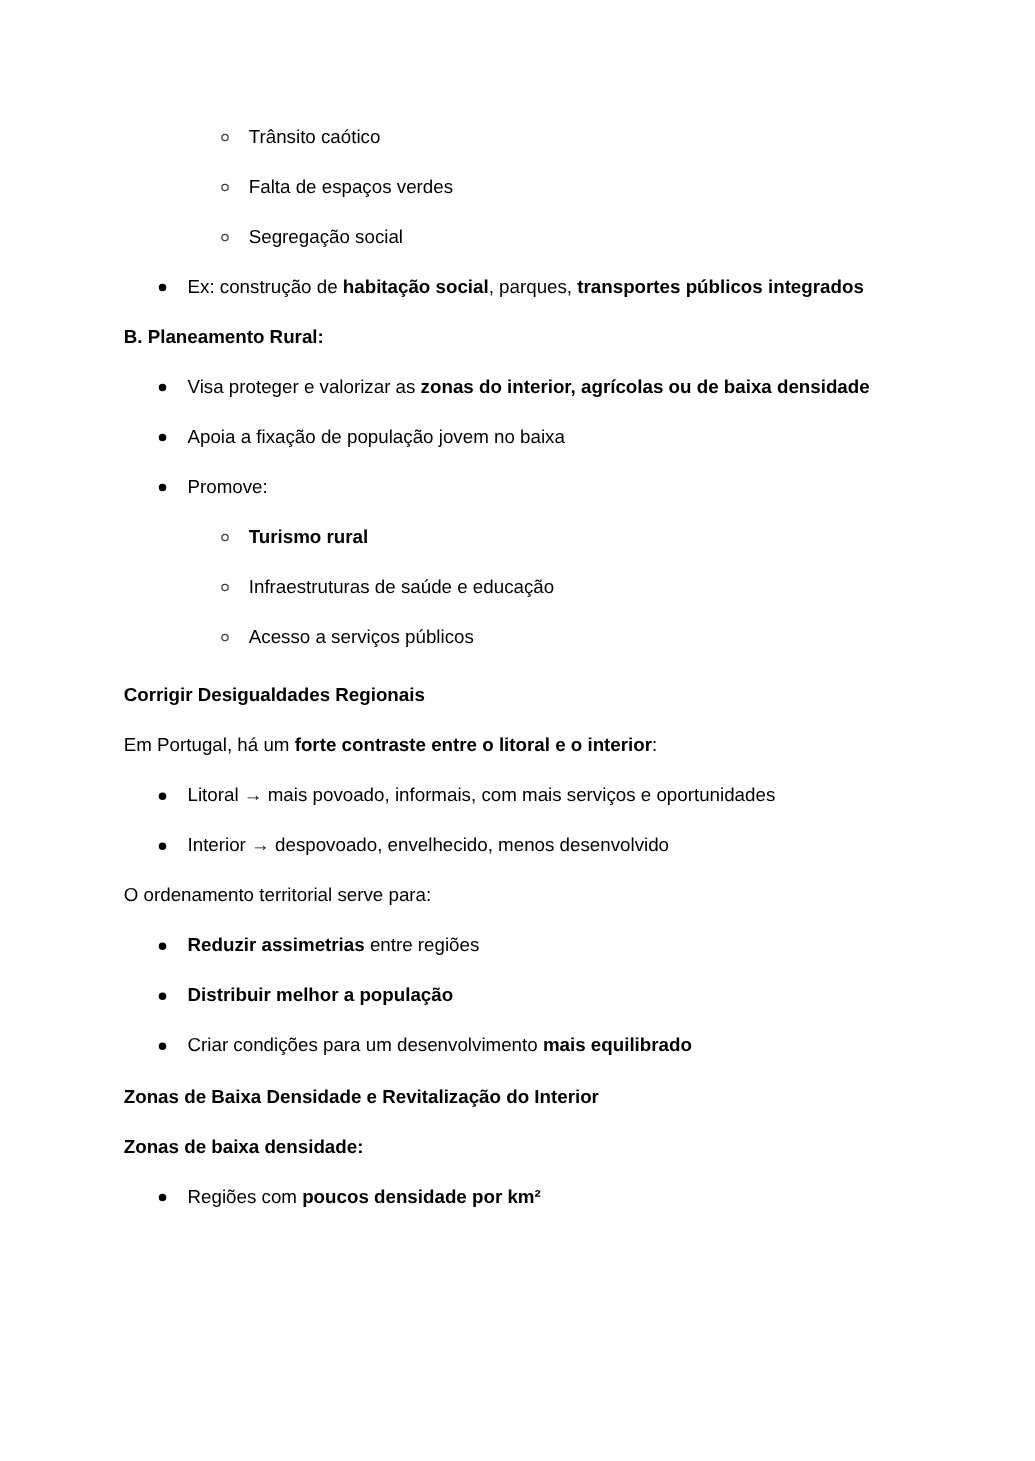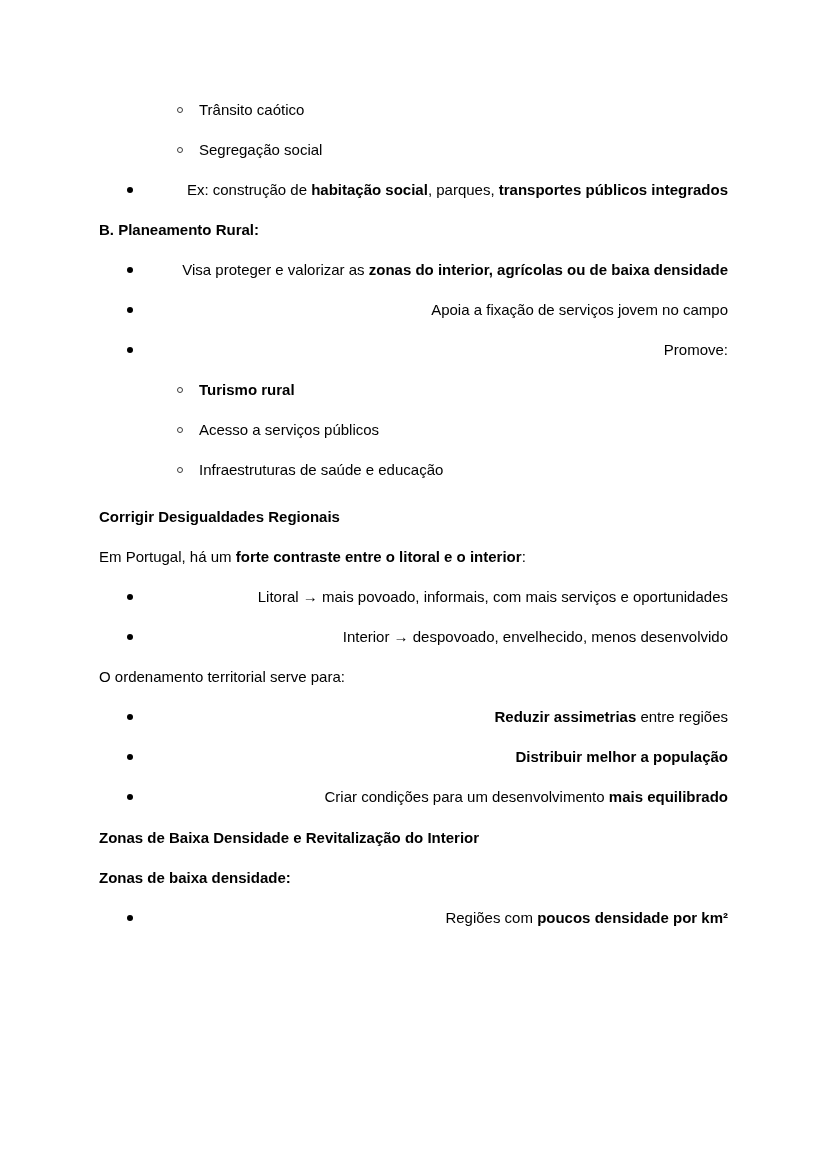--- a/index.html
+++ b/index.html
@@ -17,21 +17,21 @@
     font-family: "Liberation Sans", "DejaVu Sans", sans-serif;
     font-size: 15px;
     line-height: 19px;
     color: #000000;
     overflow: hidden;
   }
   .blk {
     position: relative;
     margin: 0 0 21px 0;
   }
-  .ul1 { padding-left: 51px; text-align: right; }
+  .ul1 { padding-left: 51px; }
   .ul2 { padding-left: 100px; }
   .marker {
     position: absolute;
     display: block;
     box-sizing: border-box;
   }
   .m1 {
     left: 28px;
     top: 7px;
     width: 6px;
@@ -57,20 +57,24 @@
 <body>
 
 <div class="page">
 
   <div class="blk ul2">
     <span class="marker m2"></span>
     <span class="txt"><span class="r">Trânsito caótico</span></span>
   </div>
 
 
+  <div class="blk ul2">
+    <span class="marker m2"></span>
+    <span class="txt"><span class="r">Falta de espaços verdes</span></span>
+  </div>
 
   <div class="blk ul2">
     <span class="marker m2"></span>
     <span class="txt"><span class="r">Segregação social</span></span>
   </div>
 
   <div class="blk ul1">
     <span class="marker m1"></span>
     <span class="txt"><span class="r">Ex: construção de </span><b class="r">habitação social</b><span class="r">, parques, </span><b class="r">transportes públicos integrados</b></span>
   </div>
@@ -79,42 +83,42 @@
     <b class="r">B. Planeamento Rural:</b>
   </div>
 
   <div class="blk ul1">
     <span class="marker m1"></span>
     <span class="txt"><span class="r">Visa proteger e valorizar as </span><b class="r">zonas do interior, agrícolas ou de baixa densidade</b></span>
   </div>
 
   <div class="blk ul1">
     <span class="marker m1"></span>
-    <span class="txt"><span class="r">Apoia a fixação de serviços jovem no campo</span></span>
+    <span class="txt"><span class="r">Apoia a fixação de população jovem no baixa</span></span>
   </div>
 
   <div class="blk ul1">
     <span class="marker m1"></span>
     <span class="txt"><span class="r">Promove:</span></span>
   </div>
 
 
   <div class="blk ul2">
     <span class="marker m2"></span>
     <span class="txt"><b class="r">Turismo rural</b></span>
   </div>
 
   <div class="blk ul2">
     <span class="marker m2"></span>
-    <span class="txt"><span class="r">Acesso a serviços públicos</span></span>
+    <span class="txt"><span class="r">Infraestruturas de saúde e educação</span></span>
   </div>
 
   <div class="blk ul2">
     <span class="marker m2"></span>
-    <span class="txt"><span class="r">Infraestruturas de saúde e educação</span></span>
+    <span class="txt"><span class="r">Acesso a serviços públicos</span></span>
   </div>
 
   <div class="blk gap">
     <b class="r">Corrigir Desigualdades Regionais</b>
   </div>
 
   <div class="blk">
     <span class="txt"><span class="r">Em Portugal, há um </span><b class="r">forte contraste entre o litoral e o interior</b><span class="r">:</span></span>
   </div>
 

